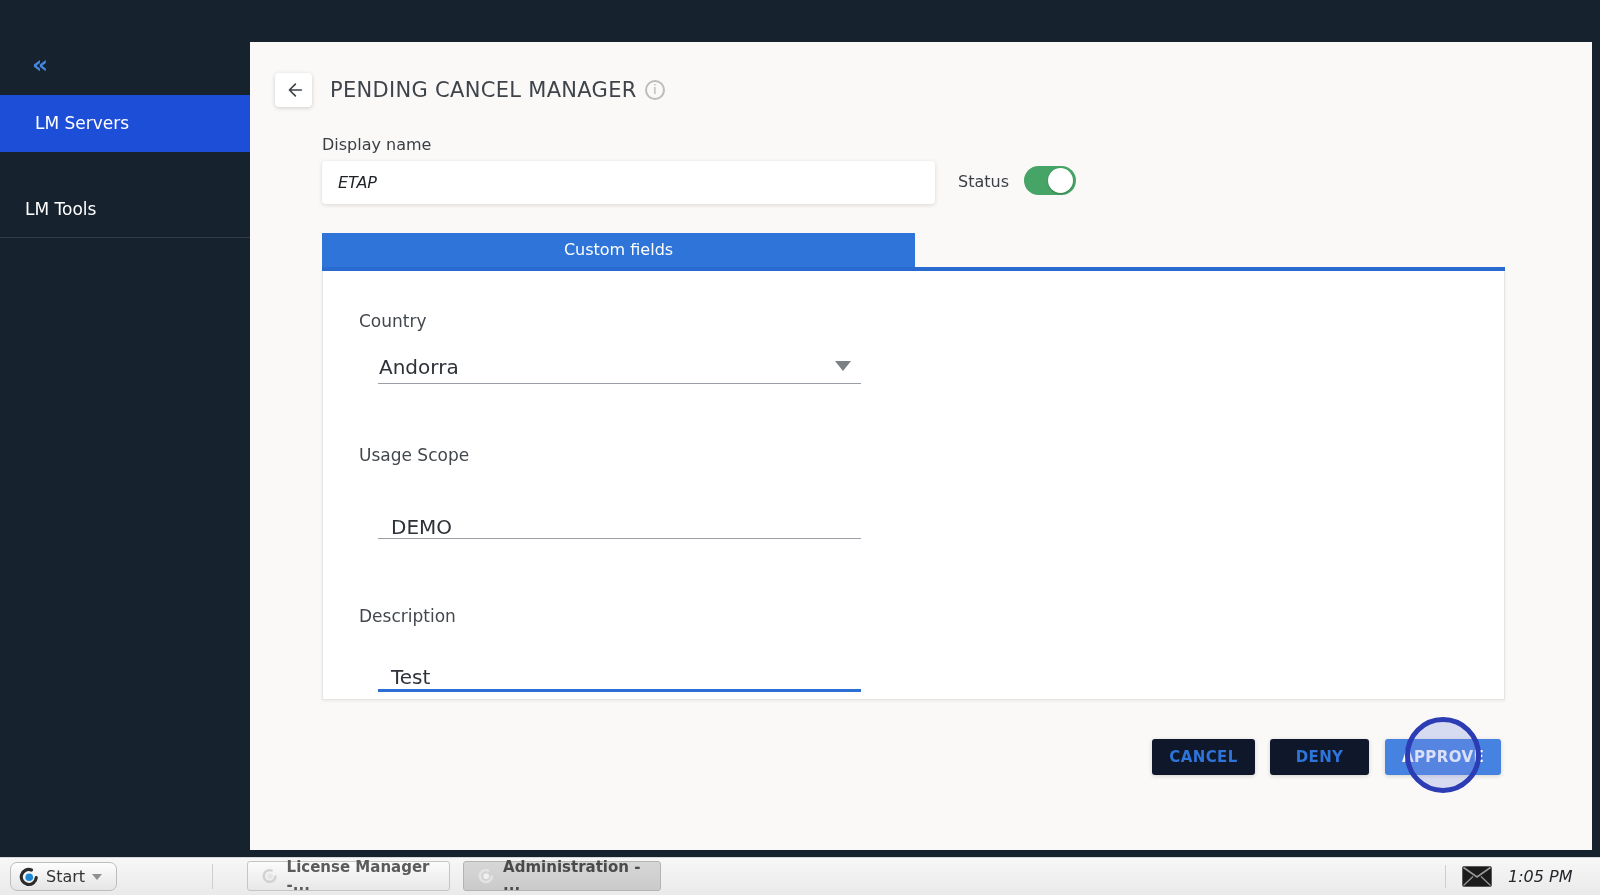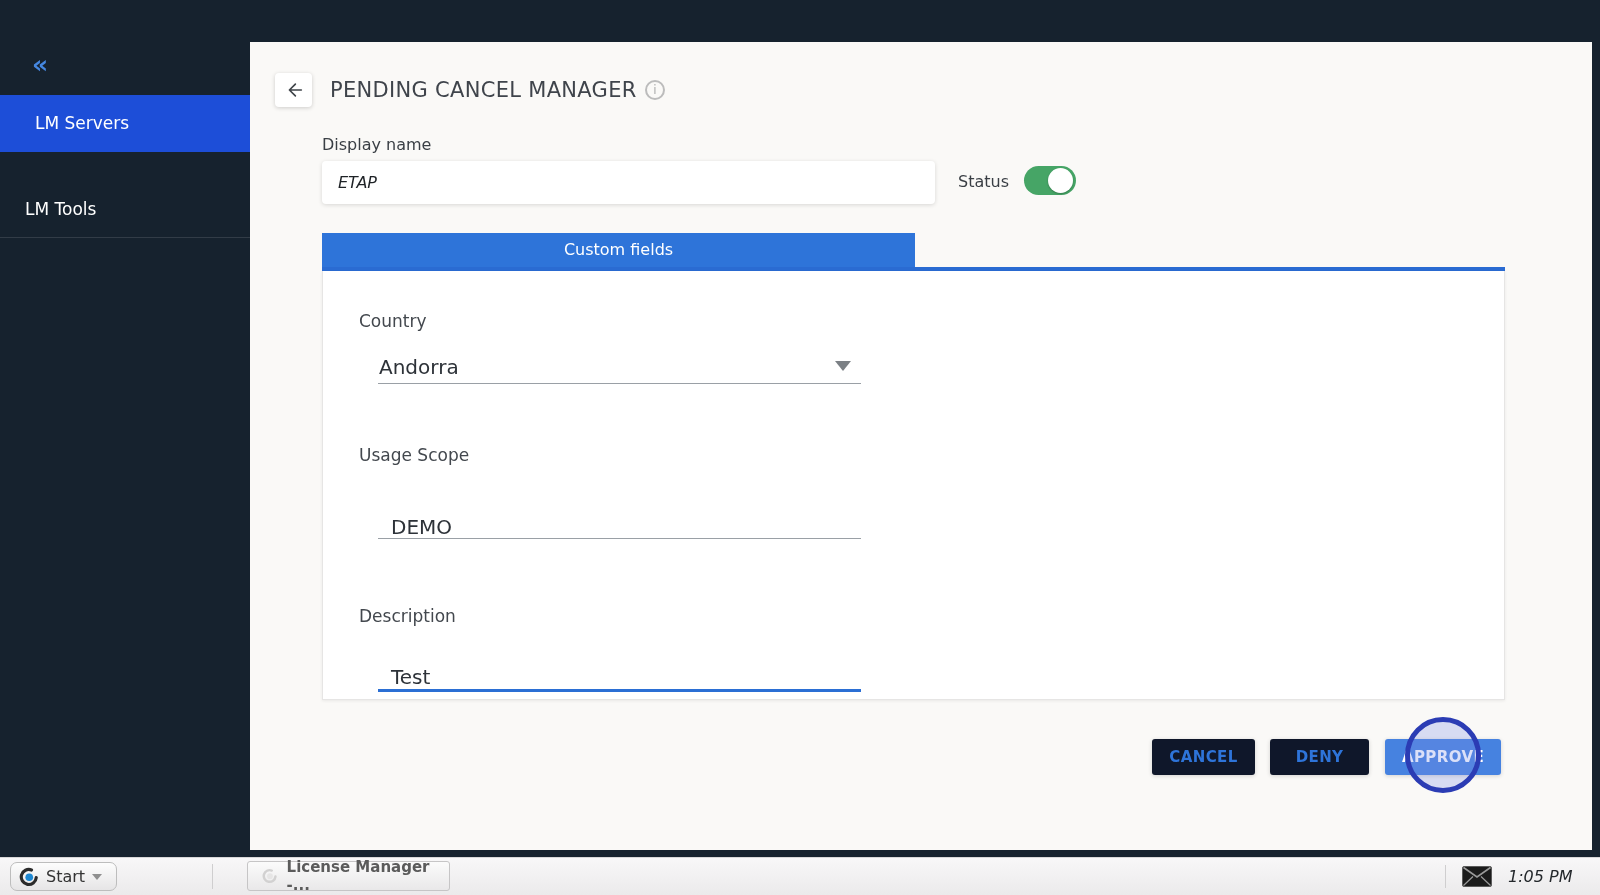--- a/index.html
+++ b/index.html
@@ -175,20 +175,27 @@
     <div class="tb-divider d1"></div>
 
     <div class="tb-item t0">
       <svg width="18" height="18" viewBox="0 0 24 24">
         <path d="M15 3.6 A9 9 0 1 0 20.7 12.8" fill="none" stroke="#d2d1d1" stroke-width="3.8" stroke-linecap="round"></path>
         <circle cx="12.3" cy="12.3" r="4.4" fill="#e6e5e5"></circle>
       </svg>
       <span>License Manager -...</span>
     </div>
 
+    <div class="tb-item t1">
+      <svg width="18" height="18" viewBox="0 0 24 24">
+        <path d="M15 3.6 A9 9 0 1 0 20.7 12.8" fill="none" stroke="#e4e3e4" stroke-width="3.8" stroke-linecap="round"></path>
+        <circle cx="12.3" cy="12.3" r="4.4" fill="#efeff0"></circle>
+      </svg>
+      <span>Administration - ...</span>
+    </div>
 
     <div class="tb-divider d2"></div>
 
     <svg class="mail-icon" width="30" height="21" viewBox="0 0 30 21">
       <rect x="0.5" y="0.5" width="29" height="20" rx="1.5" fill="#1b1b1b" stroke="#5a5a5a"></rect>
       <path d="M1.5 1.5 L15 11 L28.5 1.5" fill="none" stroke="#9a9a9a" stroke-width="1.6"></path>
       <path d="M1.5 19.5 L11 10.5 M28.5 19.5 L19 10.5" stroke="#9a9a9a" stroke-width="1.2"></path>
     </svg>
 
     <div class="clock">1:05 PM</div>

